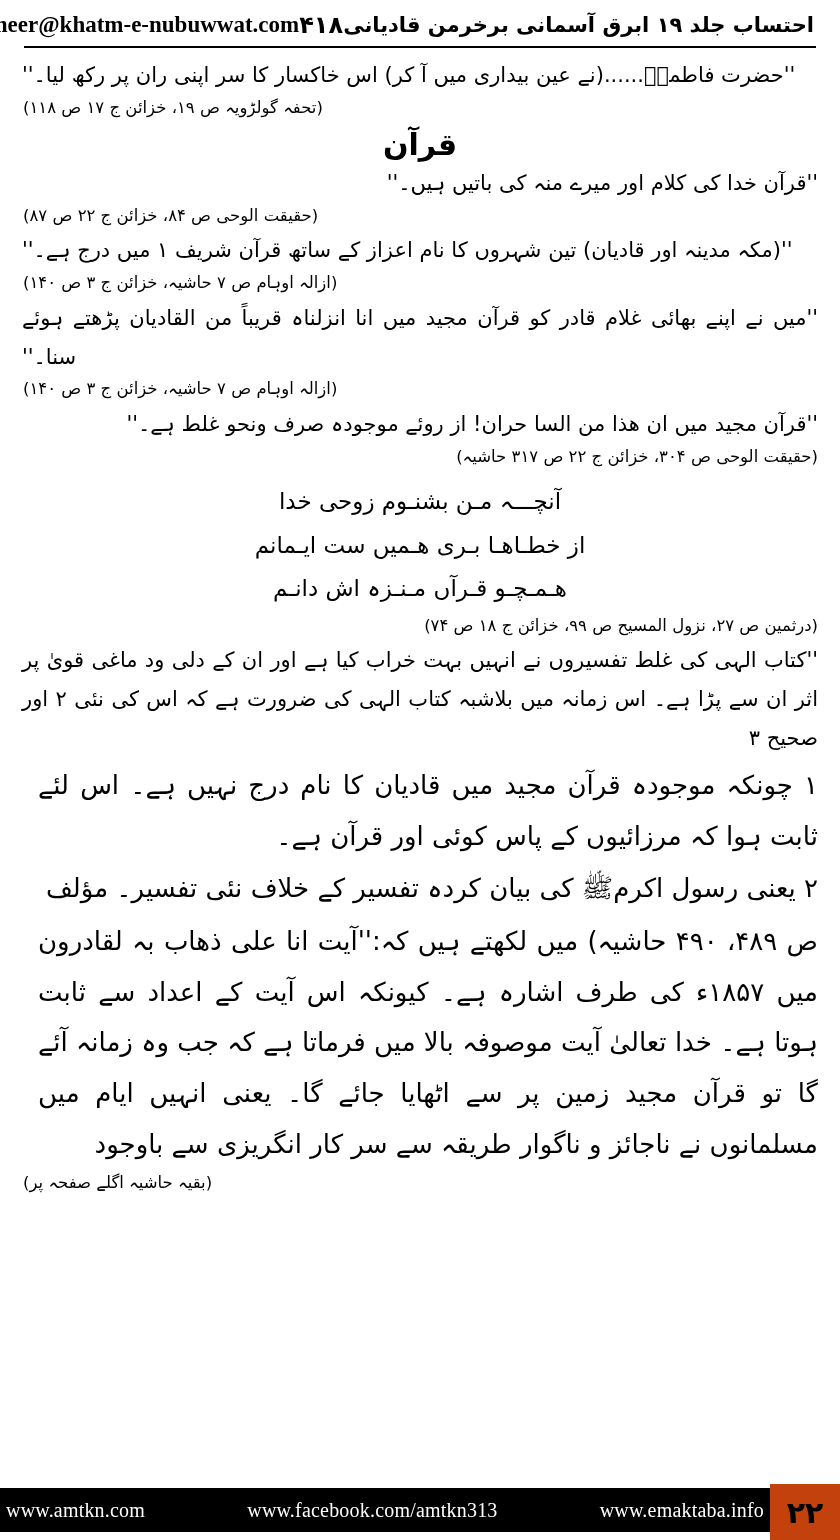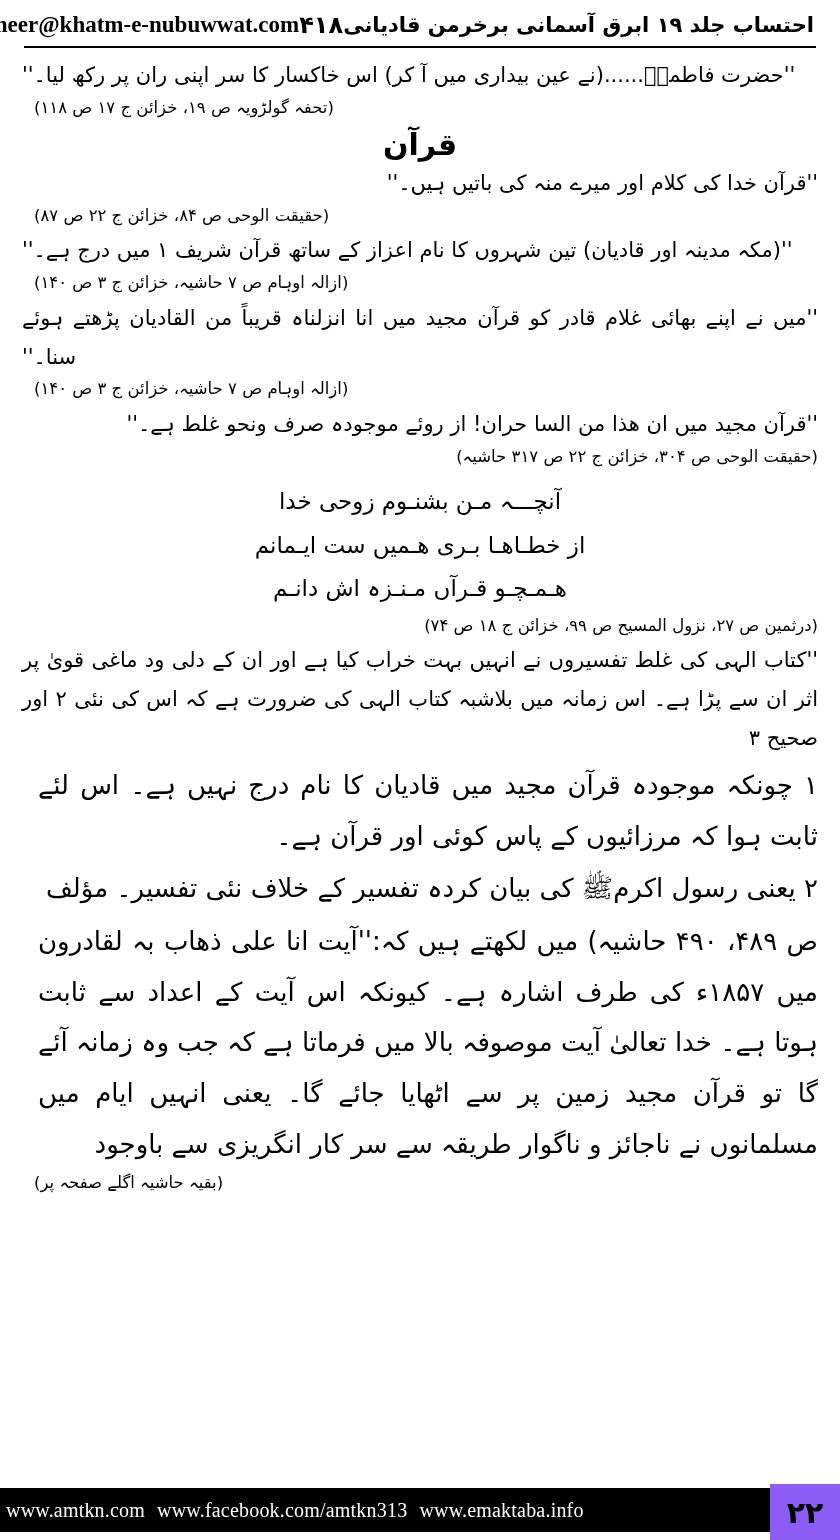--- a/index.html
+++ b/index.html
@@ -71,21 +71,21 @@
     text-align: justify;
     text-align-last: right;
   }
   .quote.tail-left {
     text-align-last: left;
   }
   .ref {
     font-size: 16.5px;
     line-height: 1.6;
     text-align: left;
-    margin: 0 0 2px 12px;
+    margin: 0 0 2px 1px;
     direction: rtl;
   }
   .ref.right {
     text-align: right;
   }
   .heading {
     font-size: 30px;
     font-weight: bold;
     text-align: center;
     margin: 6px 0 2px 0;
@@ -122,31 +122,31 @@
     align-items: stretch;
     direction: rtl;
   }
   .footer-page {
     width: 70px;
     display: flex;
     align-items: center;
     justify-content: center;
     font-size: 30px;
     font-weight: bold;
-    background: #8b5cf6;
+    background: #c2410c;
     color: #000;
     font-family: "DejaVu Sans", sans-serif;
   }
   .footer-bar {
     flex: 1;
     background: #000000;
     color: #ffffff;
     display: flex;
     align-items: center;
-    justify-content: flex-start;
+    justify-content: space-between;
     direction: ltr;
     font-family: "Liberation Serif", serif;
     font-size: 20px;
     letter-spacing: 0.2px;
     margin: 4px 0 8px 0;
   }
   .footer-bar span { padding: 0 6px; }
 </style>
 </head>
 <body>

